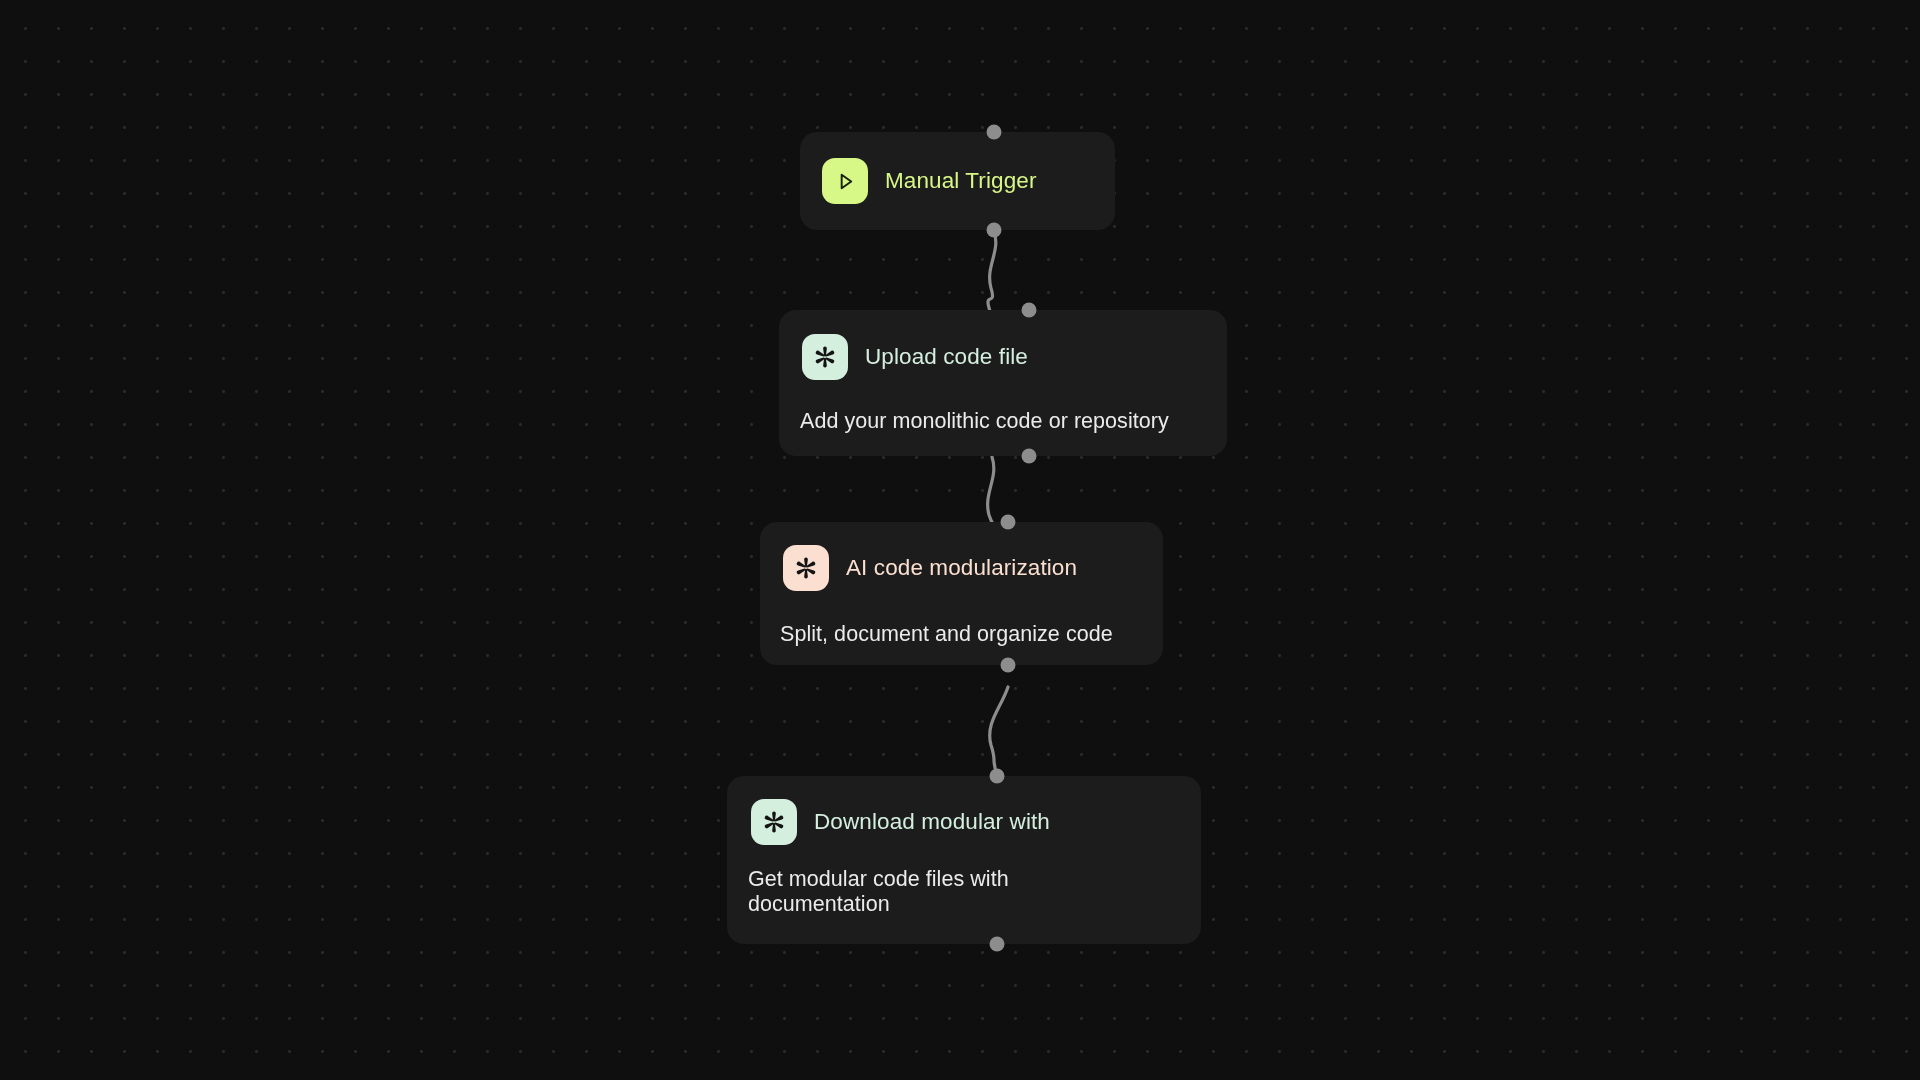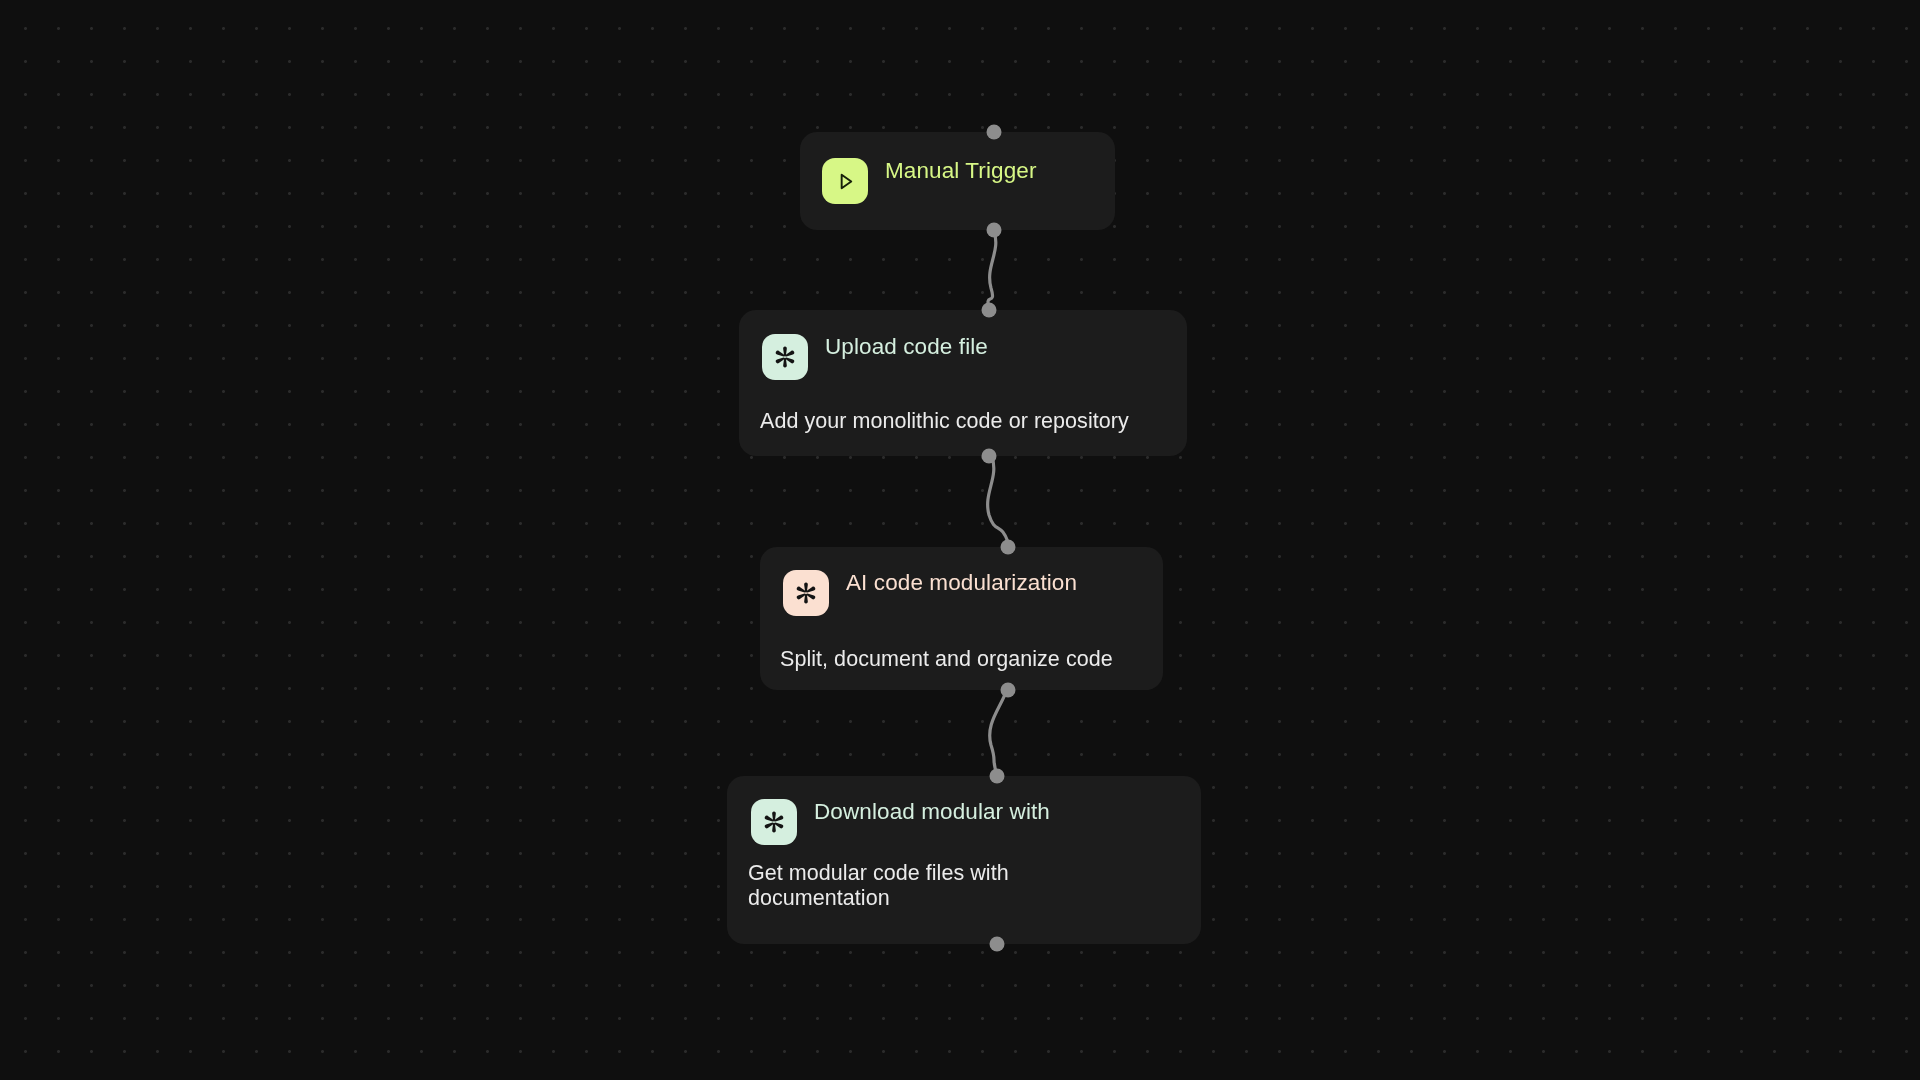--- a/index.html
+++ b/index.html
@@ -43,21 +43,21 @@
   
   .node {
     position: absolute;
     background: #1c1c1c;
     border-radius: 17px;
     box-sizing: border-box;
   }
 
   .node-head {
     display: flex;
-    align-items: flex-start;
+    align-items: center;
     gap: 17px;
   }
 
   .node-icon {
     width: 46px;
     height: 46px;
     border-radius: 13px;
     flex: 0 0 auto;
     display: flex;
     align-items: center;
@@ -93,45 +93,45 @@
   #node-trigger {
     left: 800px;  top: 132px;
     width: 315px; height: 98px;
     padding: 0 0 0 22px;
     display: flex; align-items: center;
   }
   #node-trigger .port.in  { left: 194px; }
   #node-trigger .port.out { left: 194px; }
 
   #node-upload {
-    left: 739px;  top: 310px;
+    left: 779px;  top: 310px;
     width: 448px; height: 146px;
     padding: 24px 0 0 23px;
   }
   #node-upload .port.in  { left: 250px; }
   #node-upload .port.out { left: 250px; }
   #node-upload .node-desc { margin-top: 29px; margin-left: -2px; }
 
   #node-ai {
-    left: 760px;  top: 547px;
+    left: 760px;  top: 522px;
     width: 403px; height: 143px;
     padding: 23px 0 0 23px;
   }
   #node-ai .port.in  { left: 248px; }
   #node-ai .port.out { left: 248px; }
   #node-ai .node-desc { margin-top: 31px; margin-left: -3px; }
 
   #node-download {
     left: 727px;  top: 776px;
     width: 474px; height: 168px;
     padding: 23px 0 0 24px;
   }
   #node-download .port.in  { left: 270px; }
   #node-download .port.out { left: 270px; }
-  #node-download .node-desc { margin-top: 16px; margin-left: -3px; max-width: 300px; }
+  #node-download .node-desc { margin-top: 22px; margin-left: -3px; max-width: 300px; }
 
   
   .accent-lime  { background: #d7f786; }
   .accent-mint  { background: #d5efdf; }
   .accent-peach { background: #fbe0d1; }
 
   .title-lime  { color: #d7f786; }
   .title-mint  { color: #d5efdf; }
   .title-peach { color: #fbe0d1; }
 </style>

